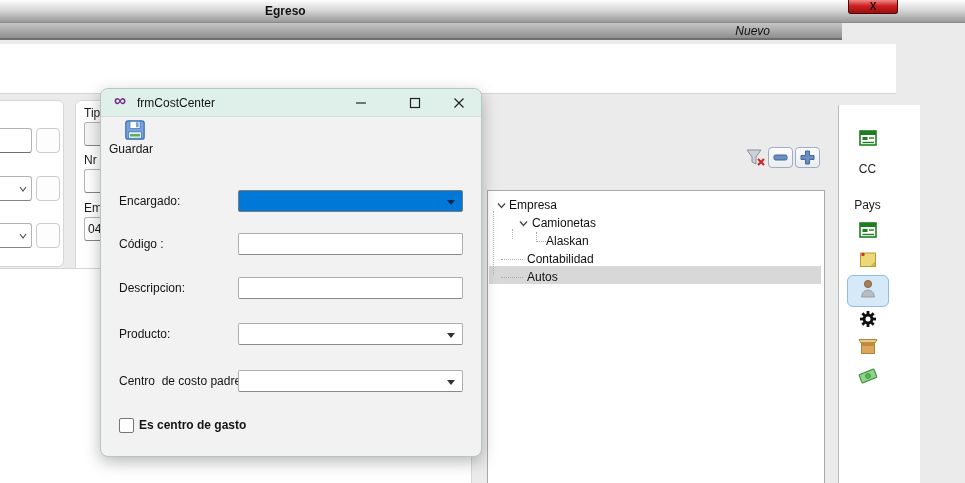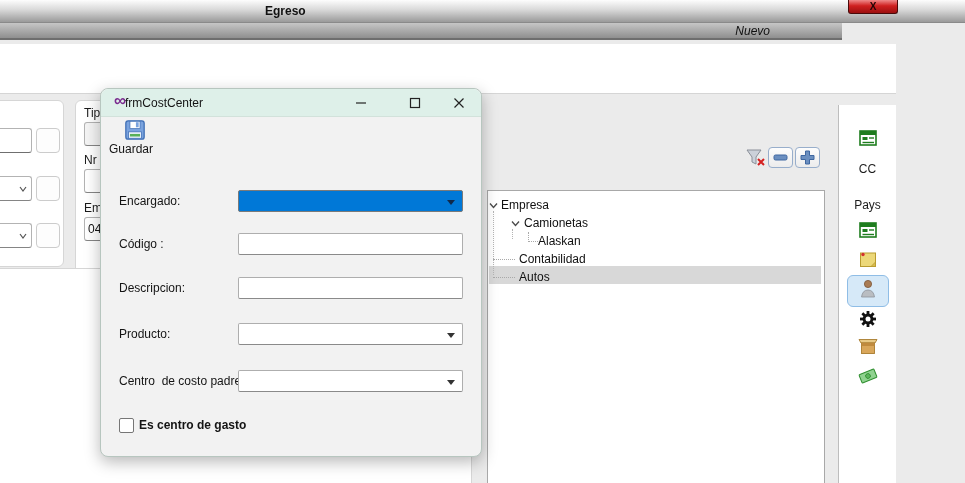--- a/index.html
+++ b/index.html
@@ -25,21 +25,21 @@
   .mini-btn{position:absolute;width:22px;height:23px;background:#fdfdfd;border:1px solid #cccccc;border-radius:4px;}
   .chev{position:absolute;width:10px;height:10px;}
   .bg-label{position:absolute;font-size:12px;color:#1a1a1a;}
 
   
   .dialog{position:absolute;left:100px;top:88px;width:380px;height:367px;background:#f2f2f2;
     border:1px solid #b7c6bf;border-radius:8px;box-shadow:0 5px 16px rgba(0,0,0,.28);z-index:50;}
   .dialog-titlebar{position:absolute;left:0;top:0;width:100%;height:27px;background:#def0e9;
     border-radius:8px 8px 0 0;border-bottom:1px solid #d2e2db;}
   .dlg-icon{position:absolute;left:13px;top:2px;font-size:17px;font-weight:bold;color:#7a2c8f;}
-  .dlg-title{position:absolute;left:24px;top:7px;font-size:12px;color:#141414;}
+  .dlg-title{position:absolute;left:36px;top:7px;font-size:12px;color:#141414;}
   .winctl{position:absolute;top:0;width:34px;height:27px;cursor:default;}
   .winctl svg{position:absolute;left:11px;top:8px;}
   .save-btn{position:absolute;left:8px;top:30px;width:52px;height:44px;}
   .save-btn svg{display:block;margin:0 auto;}
   .save-label{font-size:12px;color:#141414;margin-top:1px;}
   .fld-label{position:absolute;left:18px;width:122px;font-size:12px;color:#141414;line-height:22px;white-space:pre;}
   .fld-ctl{position:absolute;left:137px;width:225px;height:22px;box-sizing:border-box;background:#fff;
     border:1px solid #aeaeae;border-bottom:1px solid #8a8a8a;border-radius:2px;}
   .combo-arrow{position:absolute;right:7px;top:9px;width:0;height:0;
     border-left:4px solid transparent;border-right:4px solid transparent;border-top:5px solid #333;}
@@ -51,28 +51,28 @@
 
   
   .filter-input{position:absolute;left:488px;top:148px;width:250px;height:21px;box-sizing:border-box;
     background:#fff;border:1px solid #b5b5b5;border-bottom:1px solid #8a8a8a;border-radius:2px;
     font-size:12px;color:#444;padding:0 5px;font-family:inherit;}
   .filter-input::placeholder{color:#9a9a9a;opacity:1;}
   .icon-btn{position:absolute;top:147px;width:25px;height:21px;background:linear-gradient(#fdfdfd,#ececec);
     border:1px solid #98aecb;border-radius:4px;box-sizing:border-box;}
   .funnel-wrap{position:absolute;left:746px;top:149px;width:20px;height:18px;}
   .tree-box{position:absolute;left:487px;top:190px;width:336px;height:300px;background:#fff;border:1px solid #a8a8a8;}
-  .tree-row{position:absolute;height:18px;line-height:18px;font-size:12px;color:#101010;white-space:nowrap;}
+  .tree-row{position:absolute;height:18px;line-height:18px;font-size:12px;color:#101010;white-space:nowrap;margin-left:8px;}
   .tree-sel{position:absolute;left:489px;top:266px;width:332px;height:18px;background:#d8d8d8;}
   .tchev{position:absolute;top:4px;}
   .tconn{position:absolute;width:9px;height:9px;border-left:1px dotted #a9a9a9;border-bottom:1px dotted #a9a9a9;}
   .vguide{position:absolute;border-left:1px dotted #b4b4b4;width:0;}
 
   
-  .sidebar{position:absolute;left:838px;top:105px;width:57px;height:378px;background:#fff;border-left:1px solid #bdbdbd;}
+  .sidebar{position:absolute;left:838px;top:105px;width:57px;height:378px;background:#fff;border-left:1px solid #bdbdbd;padding-left:24px;}
   .sb-item{position:absolute;left:0;width:57px;text-align:center;}
   .sb-text{font-size:12px;color:#1c1c1c;}
   .sb-selected{position:absolute;left:8px;top:-5px;width:40px;height:30px;background:#d6e9f8;
     border:1px solid #8fbde6;border-radius:6px;}
   .sb-item svg{position:relative;}
 </style>
 </head>
 <body>
 
 <div id="screen">

